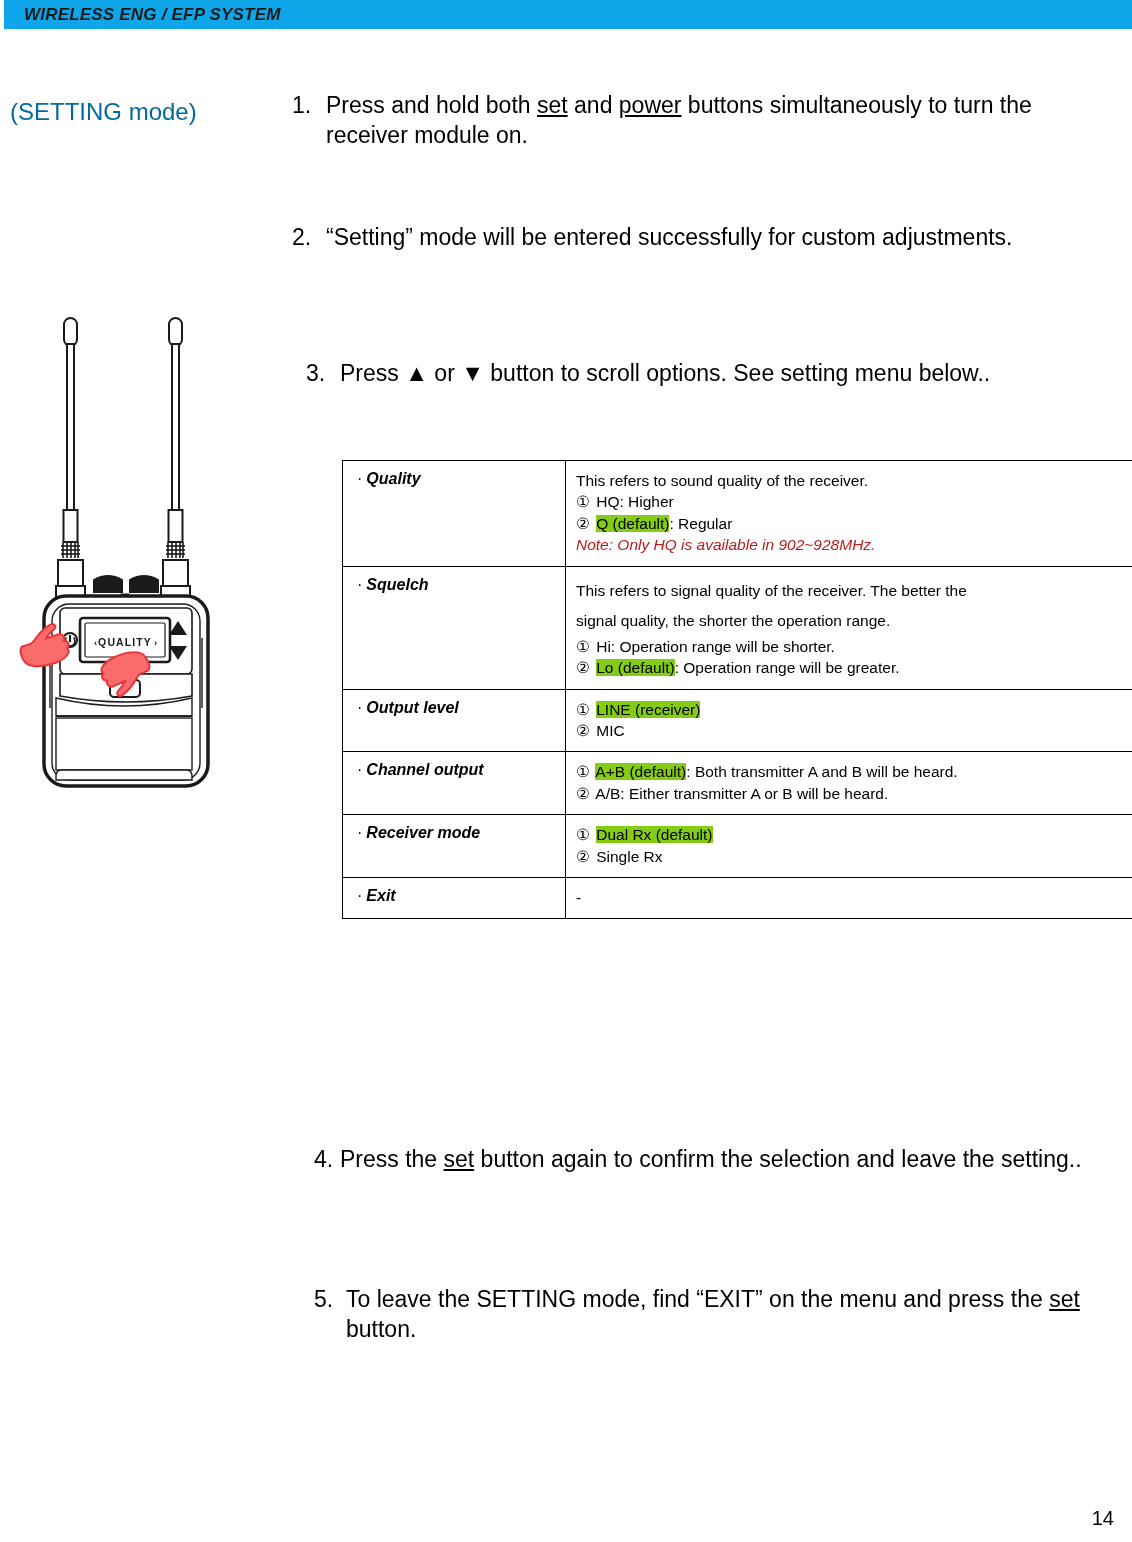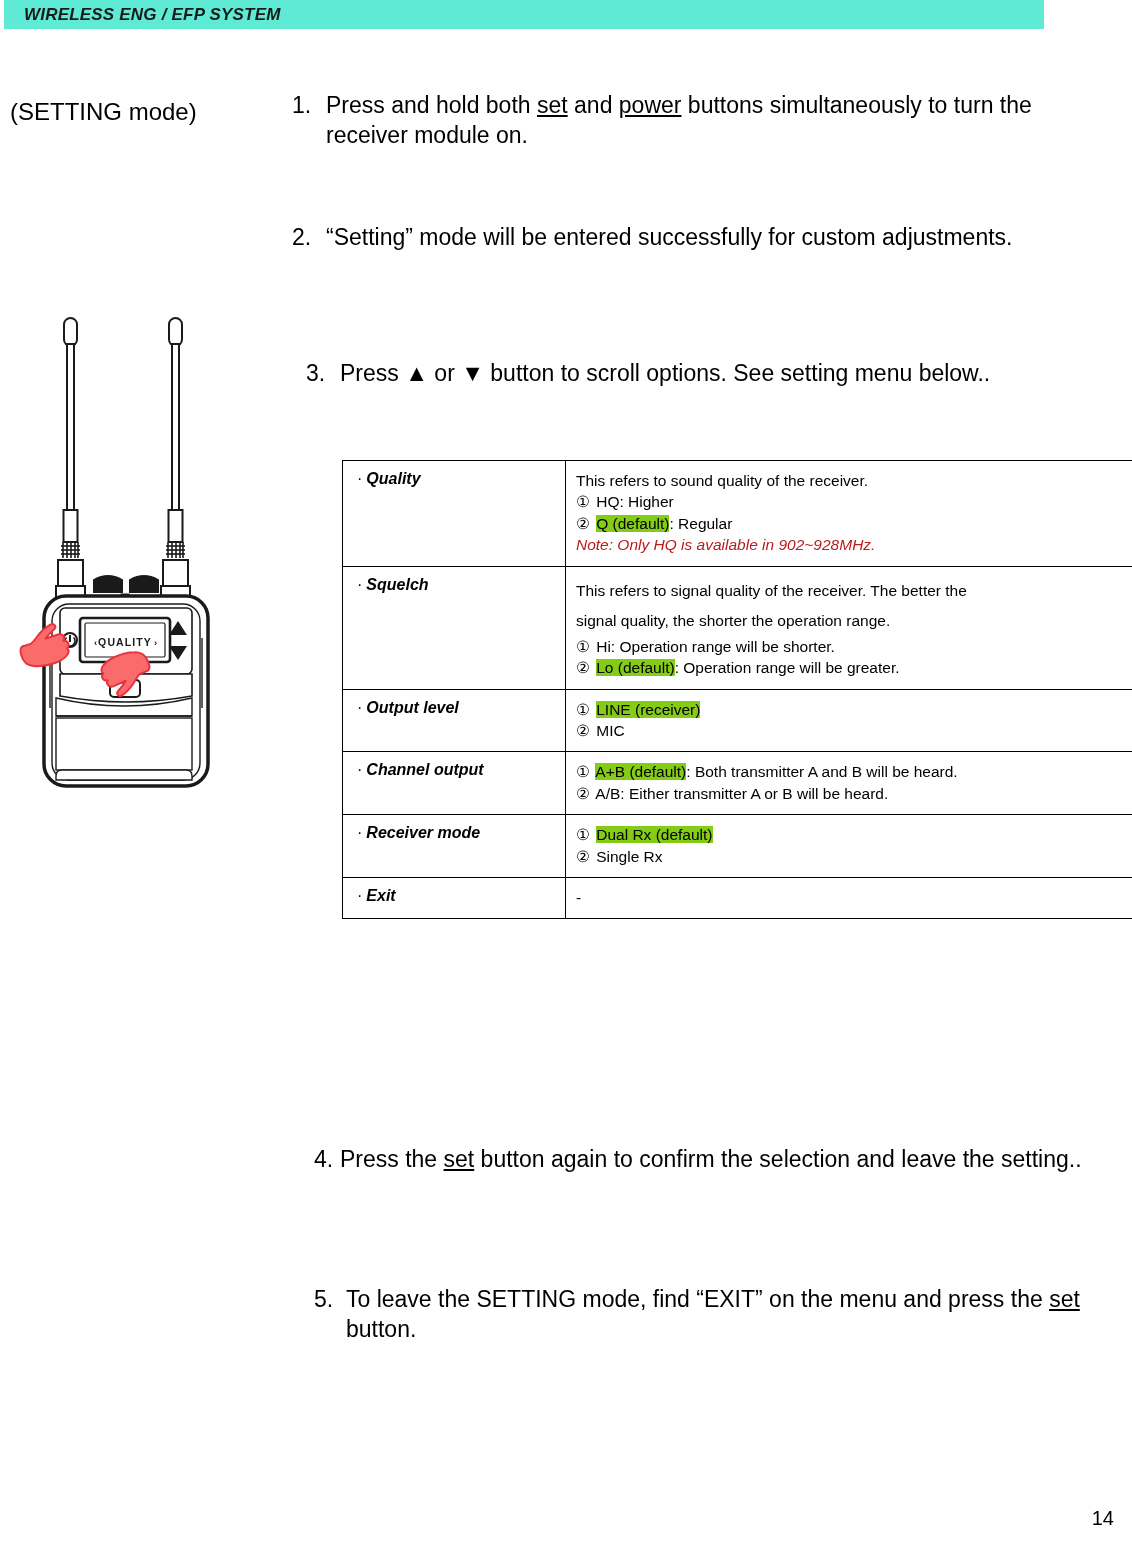--- a/index.html
+++ b/index.html
@@ -15,23 +15,23 @@
     font-family: "Liberation Sans", sans-serif;
     color: #000000;
     overflow: hidden;
   }
 
   
   .page-header {
     position: absolute;
     left: 4px;
     top: 0;
-    width: 1040px;
+    width: 1128px;
     height: 29px;
-    background: #5eead4;
+    background: #0ea5e9;
     display: flex;
     align-items: center;
   }
   .page-header-title {
     font-size: 17px;
     font-weight: bold;
     font-style: italic;
     letter-spacing: 0.2px;
     margin-left: 20px;
     color: #1a1a1a;
@@ -49,21 +49,21 @@
     font-size: 25px;
     font-weight: bold;
     color: #000;
     margin-left: 16px;
     line-height: 1.15;
     white-space: nowrap;
   }
   .heading-sub {
     font-size: 24px;
     font-weight: normal;
-    color: #000000;
+    color: #0369a1;
     margin-left: 10px;
     margin-top: 10px;
     line-height: 1.15;
     white-space: nowrap;
   }
   .heading-section {
     font-size: 25px;
     font-weight: bold;
     color: #a6a6a6;
     margin-left: 2px;

